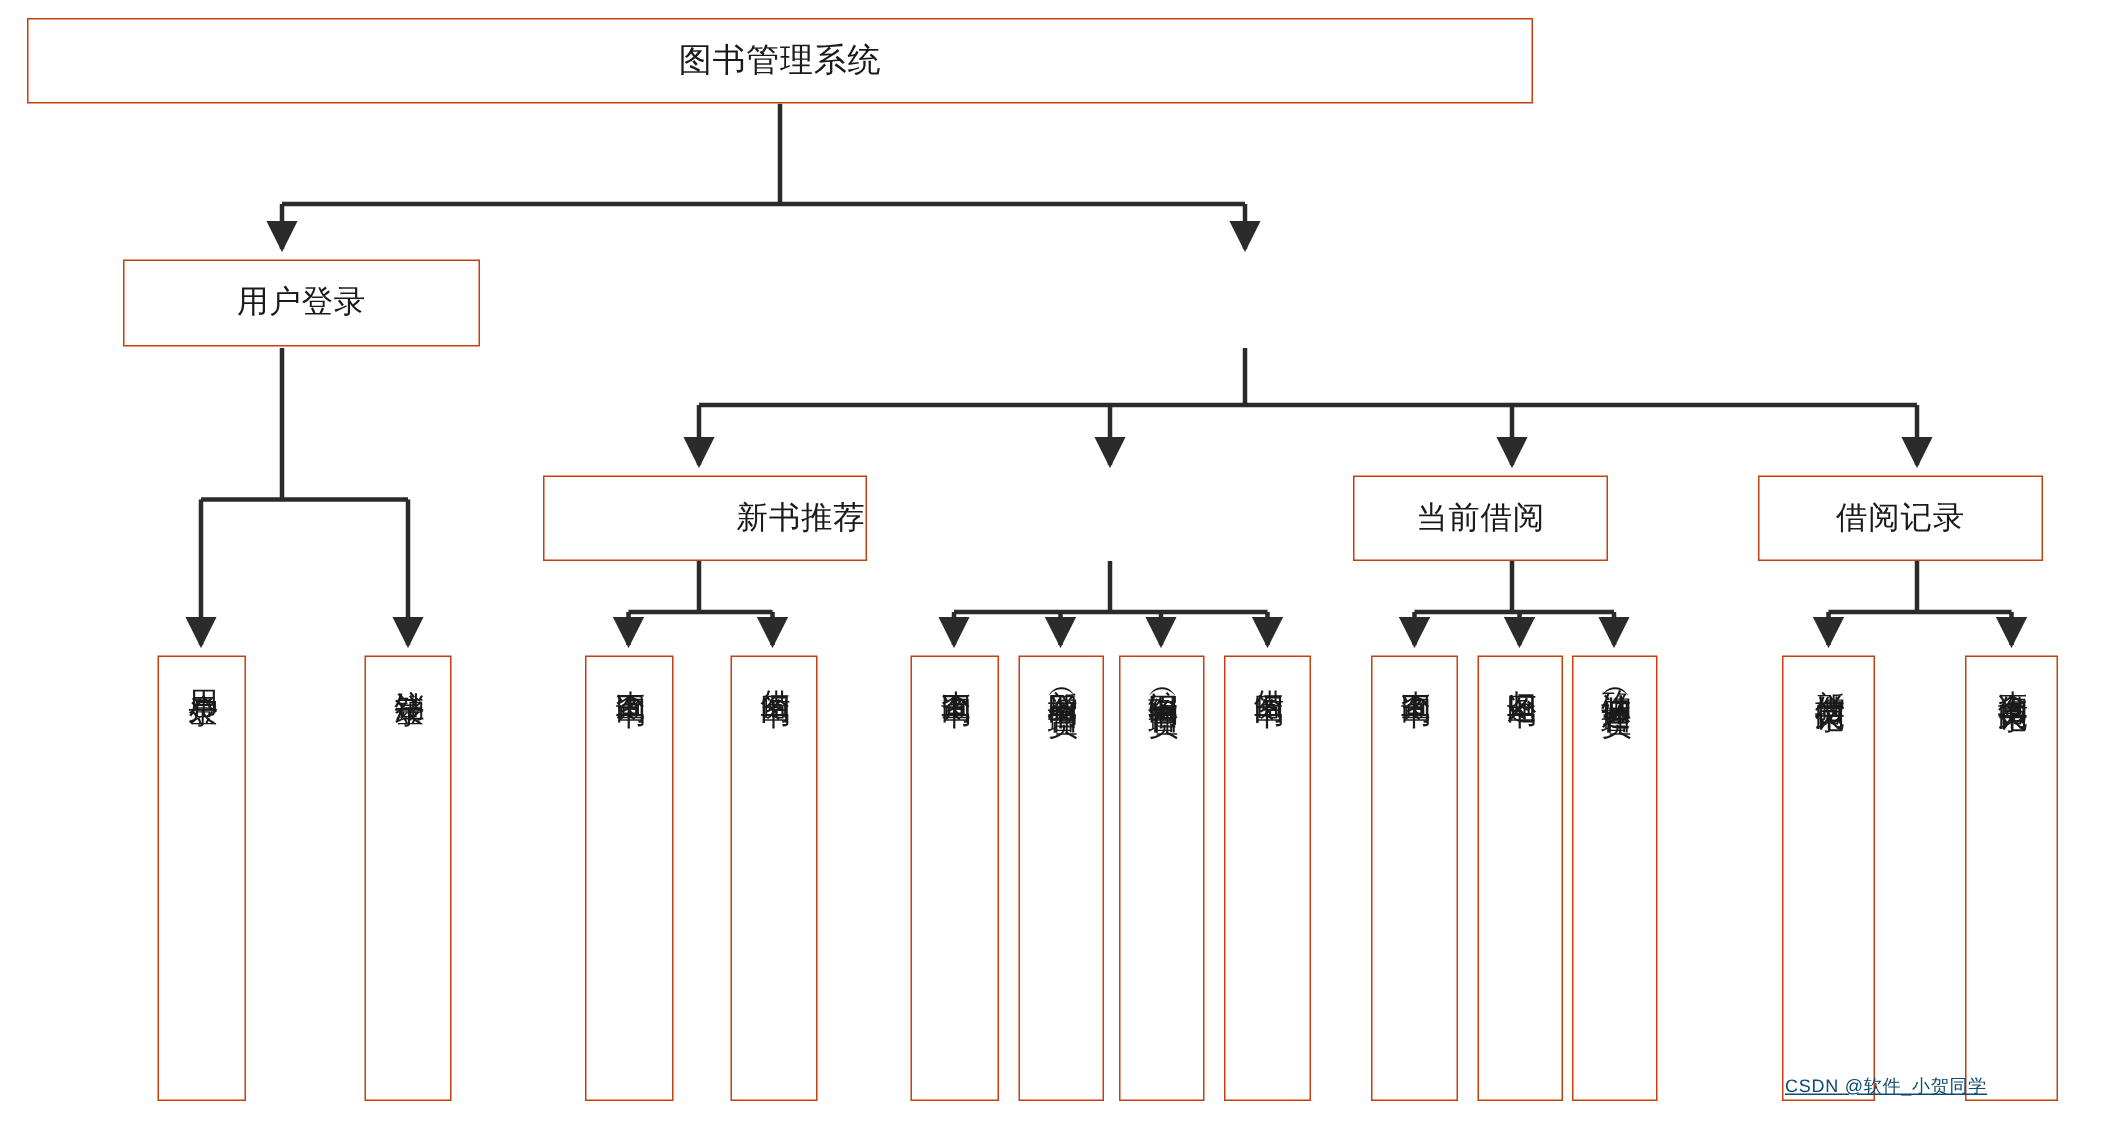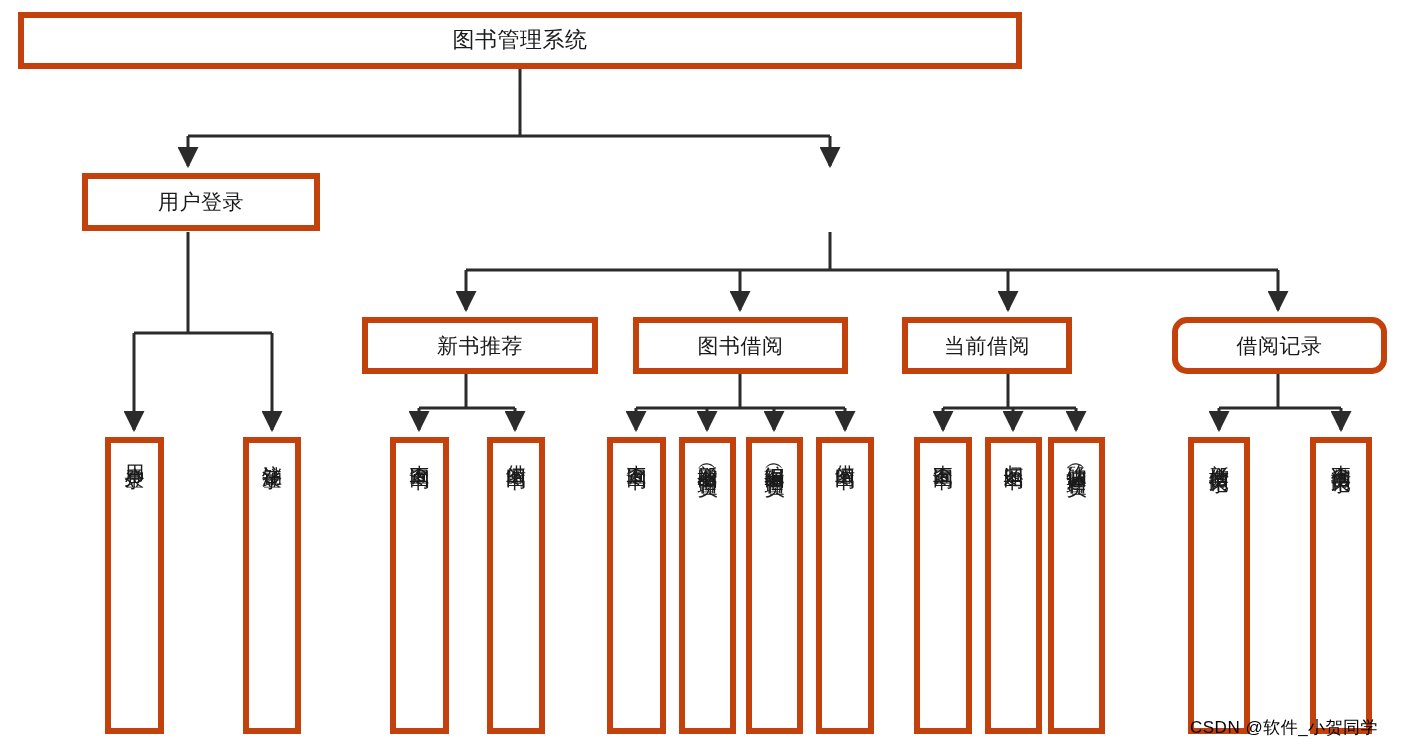--- a/index.html
+++ b/index.html
@@ -13,21 +13,21 @@
   #canvas {
     position: relative;
     width: 1405px;
     height: 747px;
     background: #ffffff;
     overflow: hidden;
   }
   .node {
     position: absolute;
     box-sizing: border-box;
-    border: 6px solid #c2410c;
+    border: 1px solid #c2410c;
     background: #ffffff;
     display: flex;
     align-items: center;
     justify-content: center;
     color: #1a1a1a;
   }
   .node.h {
     
   }
   .node.h .label {
@@ -56,24 +56,25 @@
   svg.links {
     position: absolute;
     left: 0;
     top: 0;
     width: 1405px;
     height: 747px;
     pointer-events: none;
   }
   .watermark {
     position: absolute;
-    color: #000000;
-    font-size: 17px;
+    color: #0c4a6e;
+    font-size: 12px;
     white-space: nowrap;
     letter-spacing: 0.5px;
+    text-decoration: underline;
   }
 </style>
 </head>
 <body>
 
 <div id="canvas">
 
   <svg class="links" viewBox="0 0 1405 747">
     <defs>
       <marker id="arrow" viewBox="0 0 10 10" refX="9" refY="5" markerWidth="7" markerHeight="7" orient="auto-start-reverse">
@@ -125,30 +126,27 @@
   </svg>
 
   <div class="node h root" style="left:18px; top:12px; width:1004px; height:57px;">
     <span class="label">图书管理系统</span>
   </div>
 
   <div class="node h" style="left:82px; top:173px; width:238px; height:58px;">
     <span class="label">用户登录</span>
   </div>
 
-  <div class="node h" style="left:362px; top:317px; width:236px; height:57px;">
+  <div class="node h" style="left:362px; top:317px; width:216px; height:57px;justify-content:flex-end;">
     <span class="label">新书推荐</span>
-  </div>
-  <div class="node h" style="left:633px; top:317px; width:215px; height:57px;">
-    <span class="label">图书借阅</span>
   </div>
   <div class="node h" style="left:902px; top:317px; width:170px; height:57px;">
     <span class="label">当前借阅</span>
   </div>
-  <div class="node h" style="left:1172px; top:317px; width:215px; height:57px;border-radius:15px;">
+  <div class="node h" style="left:1172px; top:317px; width:190px; height:57px;">
     <span class="label">借阅记录</span>
   </div>
 
   <div class="node v" style="left:105px; top:437px; width:59px; height:297px;">
     <span class="label">用户登录</span>
   </div>
   <div class="node v" style="left:243px; top:437px; width:58px; height:297px;">
     <span class="label">注销登录</span>
   </div>
 

